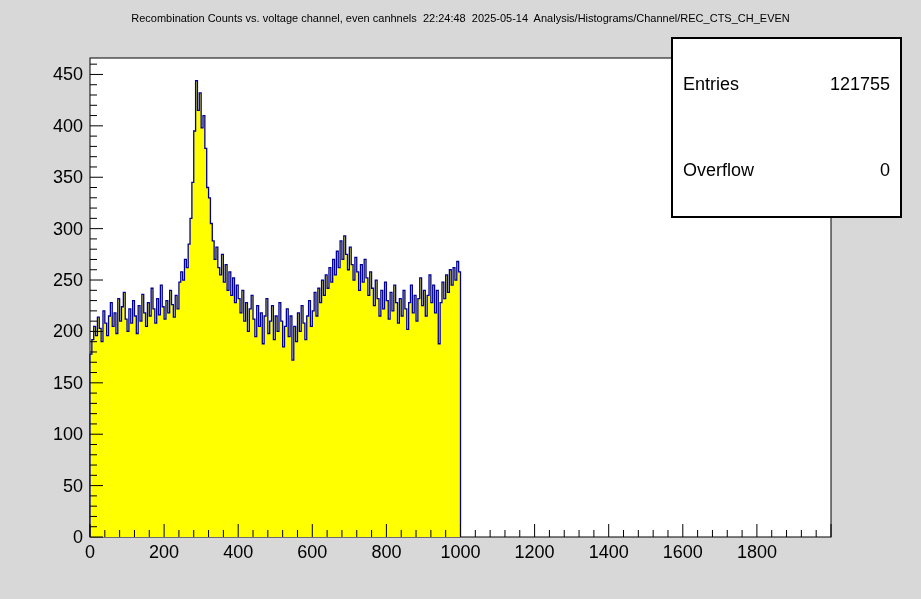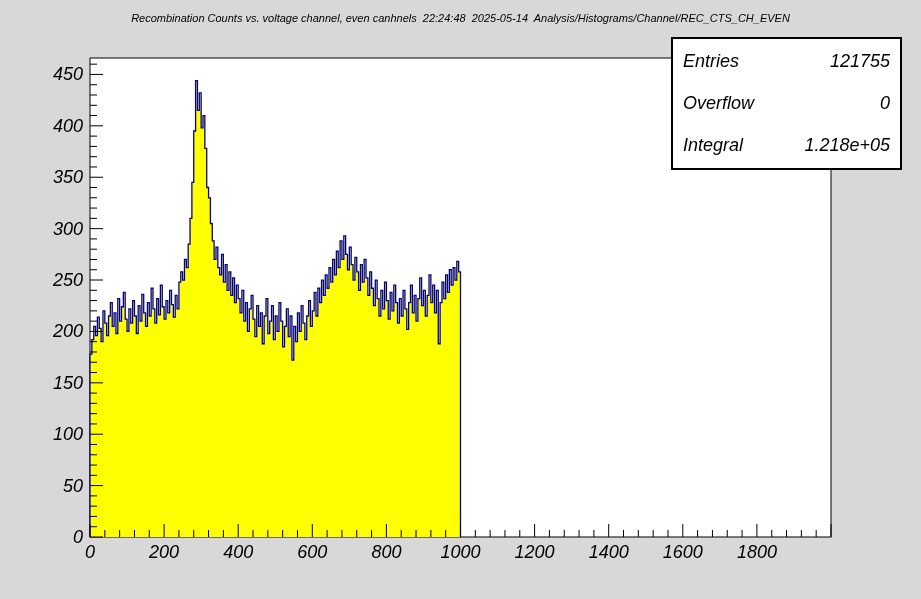--- a/index.html
+++ b/index.html
@@ -1,22 +1,22 @@
 <!DOCTYPE html>
 <html><head>
 <meta charset="utf-8">
 <style>
   html,body{margin:0;padding:0;}
   .canvas{position:relative;width:921px;height:599px;background:#d8d8d8;overflow:hidden;
-          font-family:"Liberation Sans",sans-serif;font-style:italic;}
+          font-family:"Liberation Sans",sans-serif;}
   .plot-title{position:absolute;left:0;right:0;top:12px;text-align:center;
               font-size:11px;color:#000;white-space:pre;}
   svg{position:absolute;left:0;top:0;}
   svg text{font-family:"Liberation Sans",sans-serif;fill:#000;}
-  .stats-box{position:absolute;left:671px;top:37px;width:231px;height:133px;
+  .stats-box{position:absolute;left:671px;top:37px;width:231px;height:181px;
              background:#fff;border:2px solid #000;box-sizing:border-box;
              display:flex;flex-direction:column;justify-content:space-around;
              padding:2px 10px;}
   .stats-row{display:flex;justify-content:space-between;align-items:baseline;
              font-size:18px;color:#000;}
   .stats-row .val{text-align:right;}
 </style>
 </head>
 <body>
 
@@ -149,18 +149,14 @@
 
   <div class="stats-box">
     <div class="stats-row">
       <span>Entries</span>
       <span class="val">121755</span>
     </div>
     <div class="stats-row">
       <span>Overflow</span>
       <span class="val">0</span>
     </div>
-    <div class="stats-row">
-      <span>Integral</span>
-      <span class="val">1.218e+05</span>
-    </div>
   </div>
 </div>
 
 </body></html>

